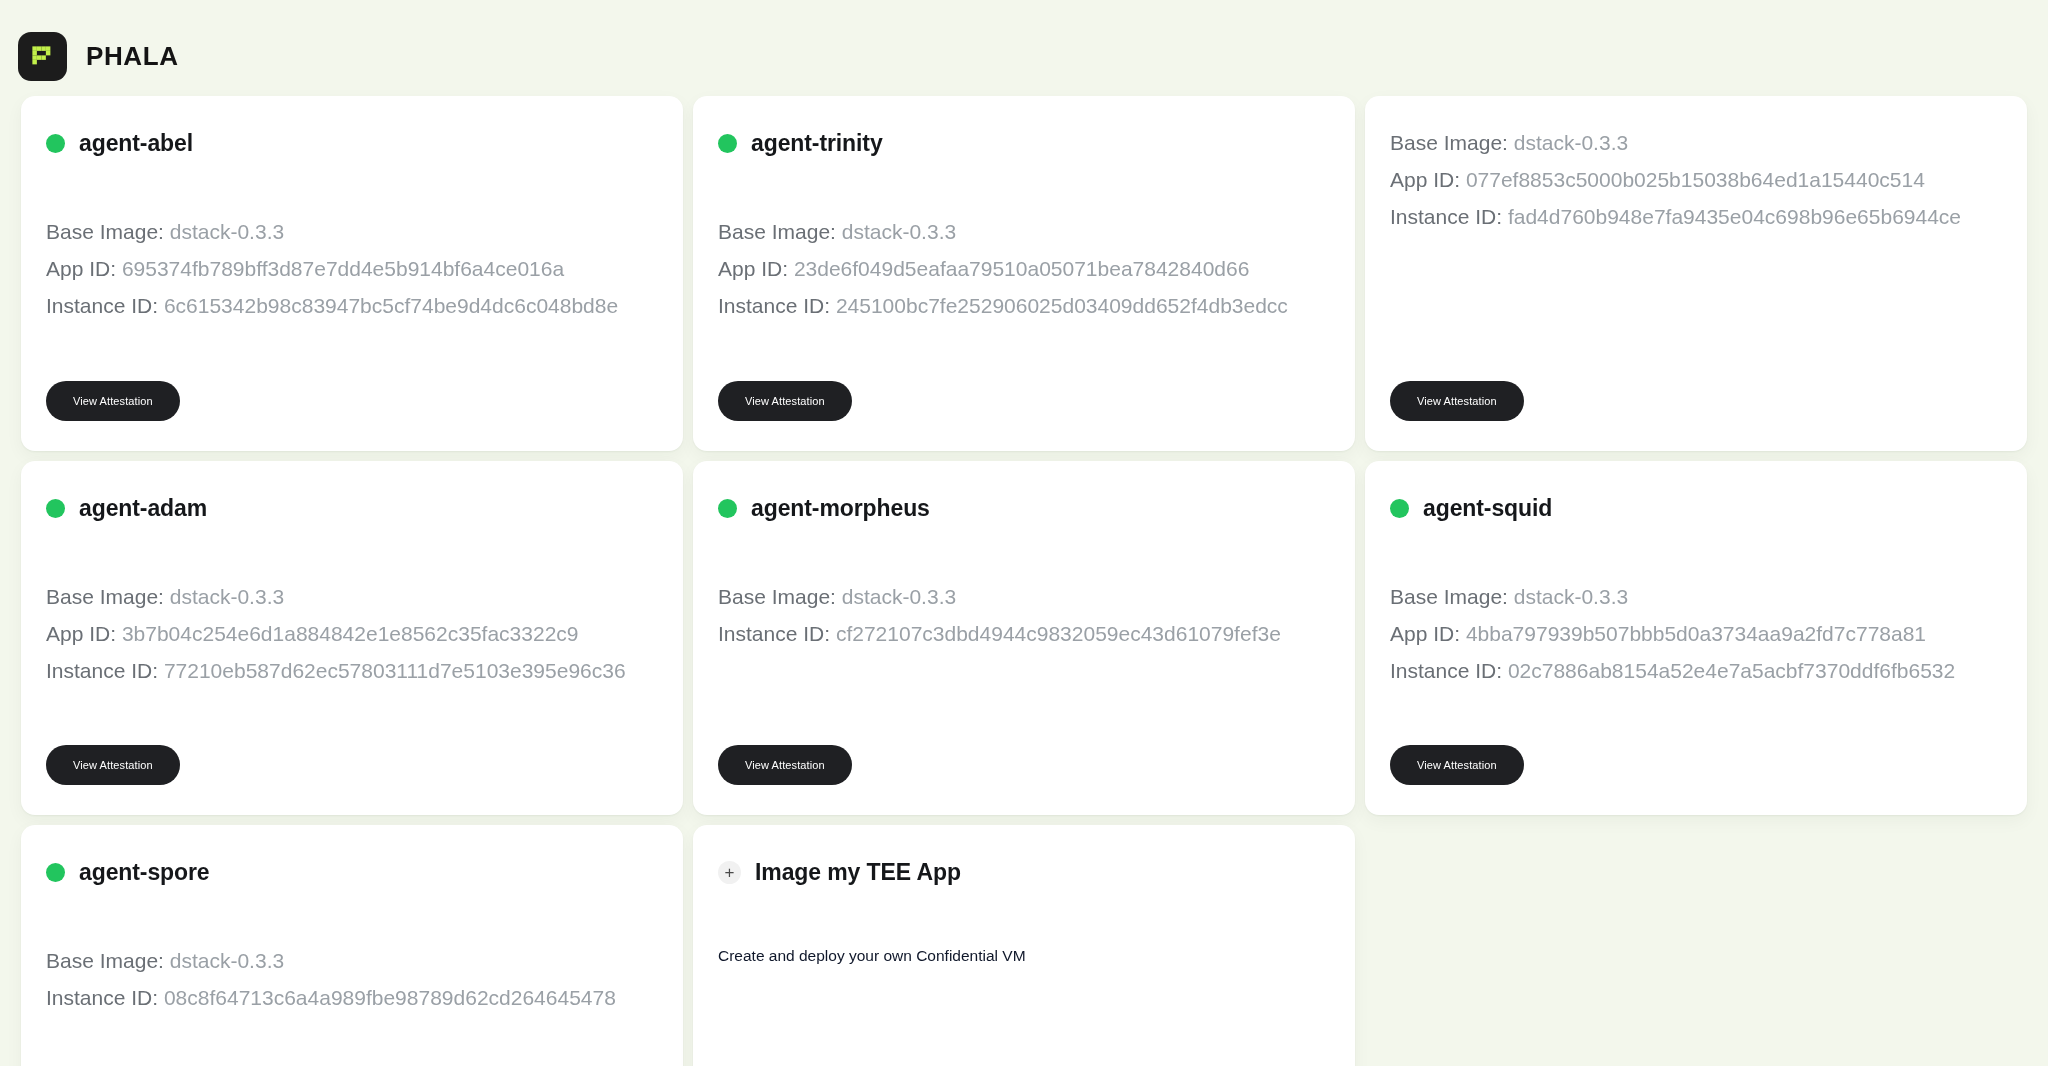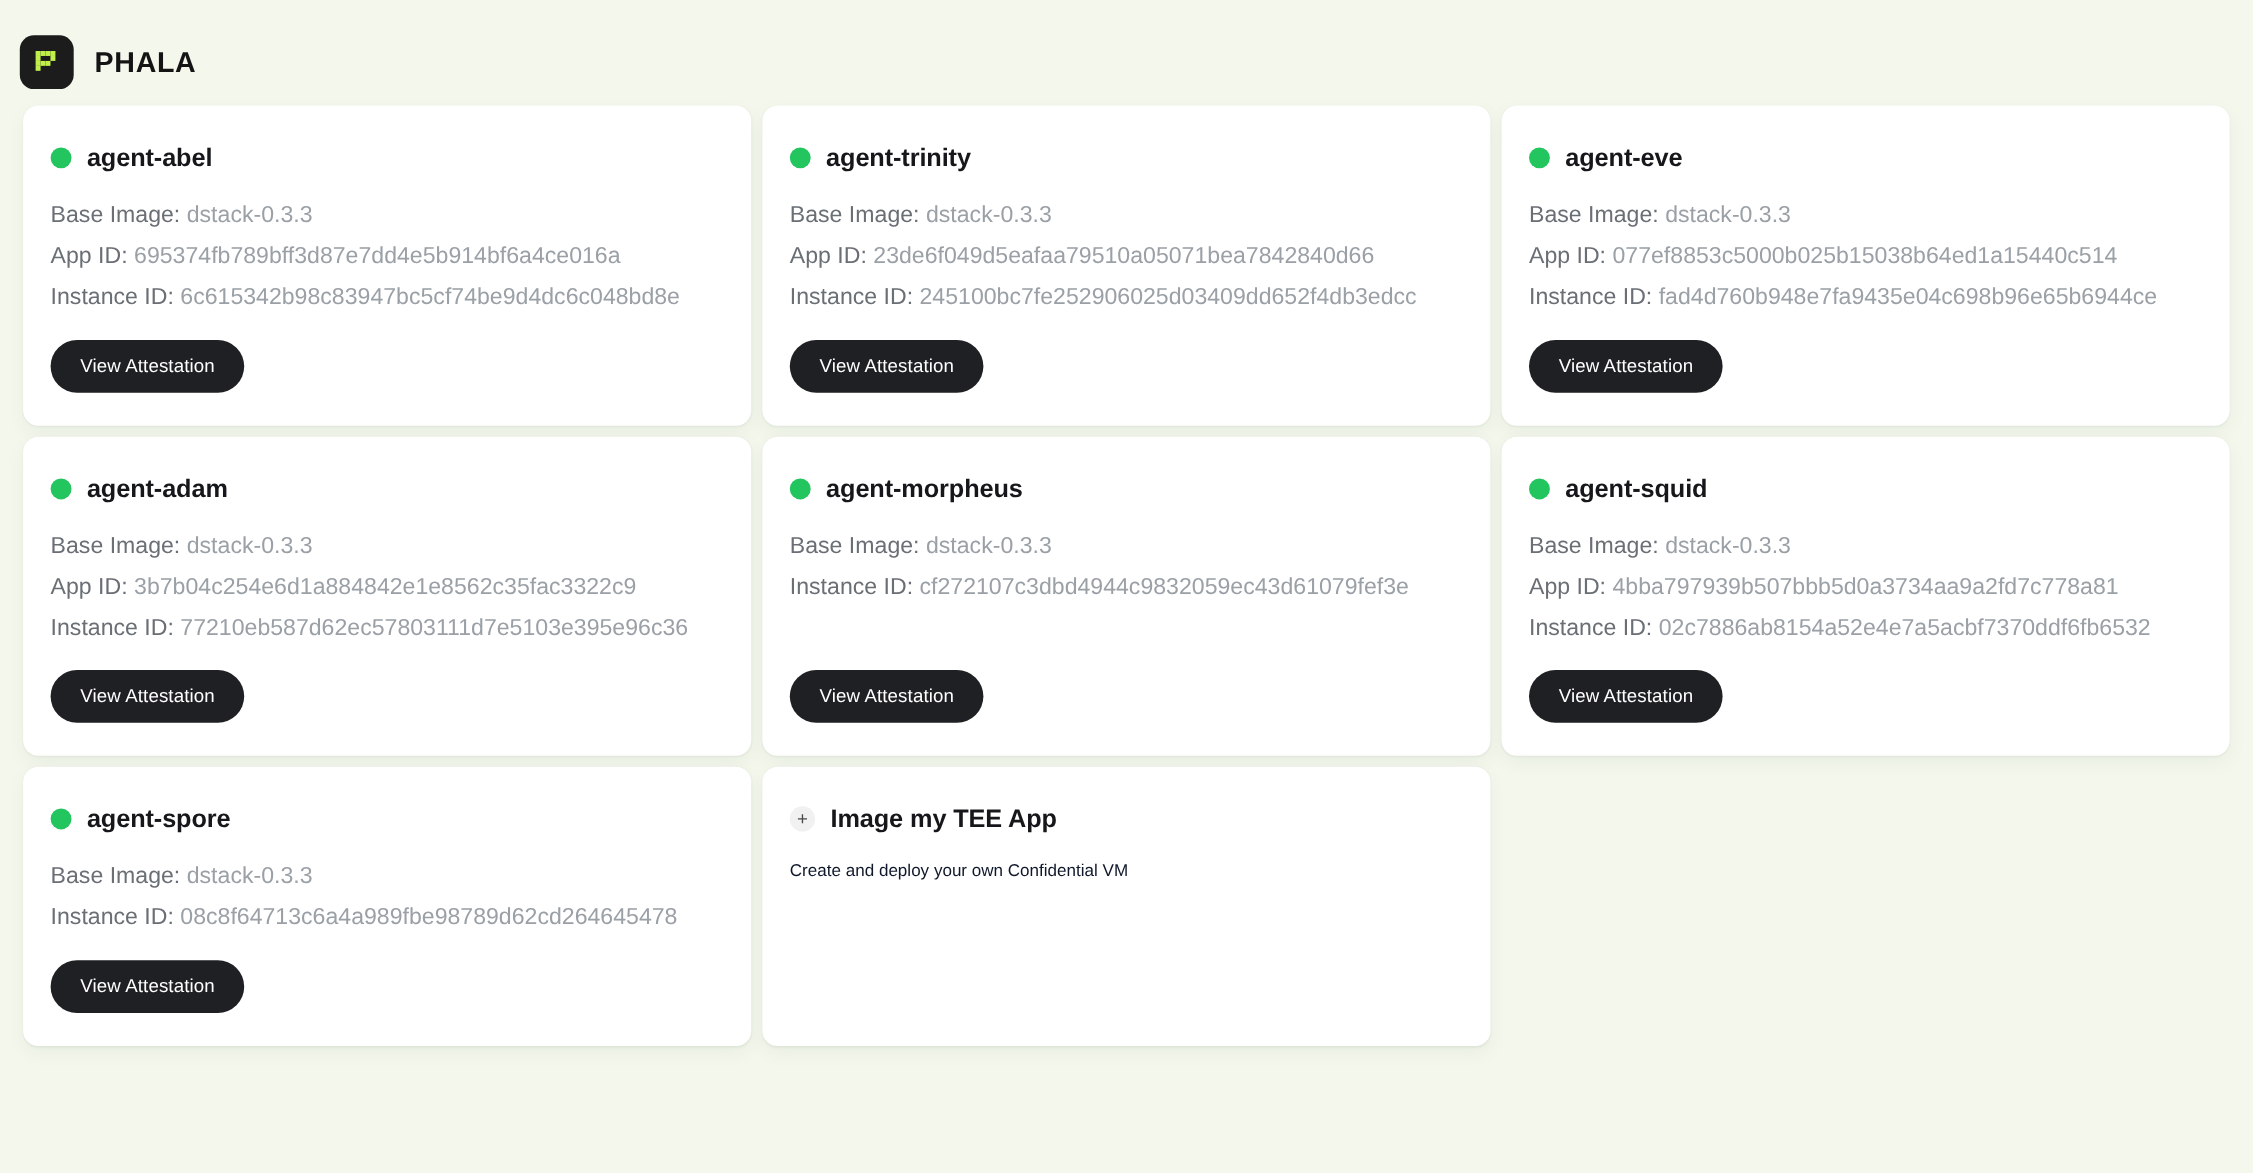--- a/index.html
+++ b/index.html
@@ -57,20 +57,21 @@
 
   .card {
     background: #fff;
     border-radius: 14px;
     padding: 34px 25px 30px 25px;
     min-height: 252px;
     box-shadow: 0 1px 2px rgba(20, 30, 10, 0.05),
                 0 6px 18px rgba(20, 40, 10, 0.045);
     display: flex;
     flex-direction: column;
+    gap: 36px;
   }
 
   .card-head {
     display: flex;
     align-items: center;
     gap: 14px;
     margin-bottom: 26px;
   }
 
   .status-dot {
@@ -126,21 +127,21 @@
   }
 
   .btn-attestation {
     align-self: flex-start;
     margin-top: auto;
     background: #1f2023;
     color: #ffffff;
     border: none;
     border-radius: 999px;
     font-family: inherit;
-    font-size: 17px;
+    font-size: 11px;
     font-weight: 500;
     padding: 14px 27px;
     cursor: pointer;
     letter-spacing: 0.1px;
   }
 
   .card--deploy { justify-content: flex-start; }
   .card--deploy .card-head { margin-bottom: 24px; }
 </style>
 </head>
@@ -206,24 +207,20 @@
       </div>
       <div class="meta-row">
         <span class="meta-label">Instance ID:</span>
         <span class="meta-value">245100bc7fe252906025d03409dd652f4db3edcc</span>
       </div>
     </div>
     <button class="btn-attestation">View Attestation</button>
   </div>
 
   <div class="card">
-    <div class="card-head">
-      <span class="status-dot"></span>
-      <span class="card-title">agent-eve</span>
-    </div>
     <div class="meta-list">
       <div class="meta-row">
         <span class="meta-label">Base Image:</span>
         <span class="meta-value">dstack-0.3.3</span>
       </div>
       <div class="meta-row">
         <span class="meta-label">App ID:</span>
         <span class="meta-value">077ef8853c5000b025b15038b64ed1a15440c514</span>
       </div>
       <div class="meta-row">

